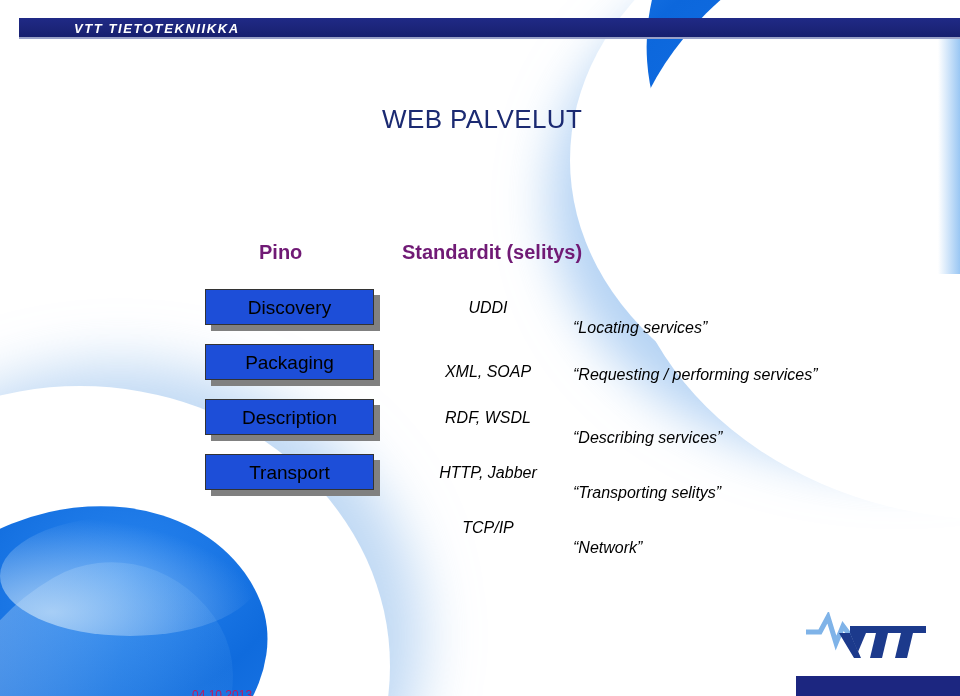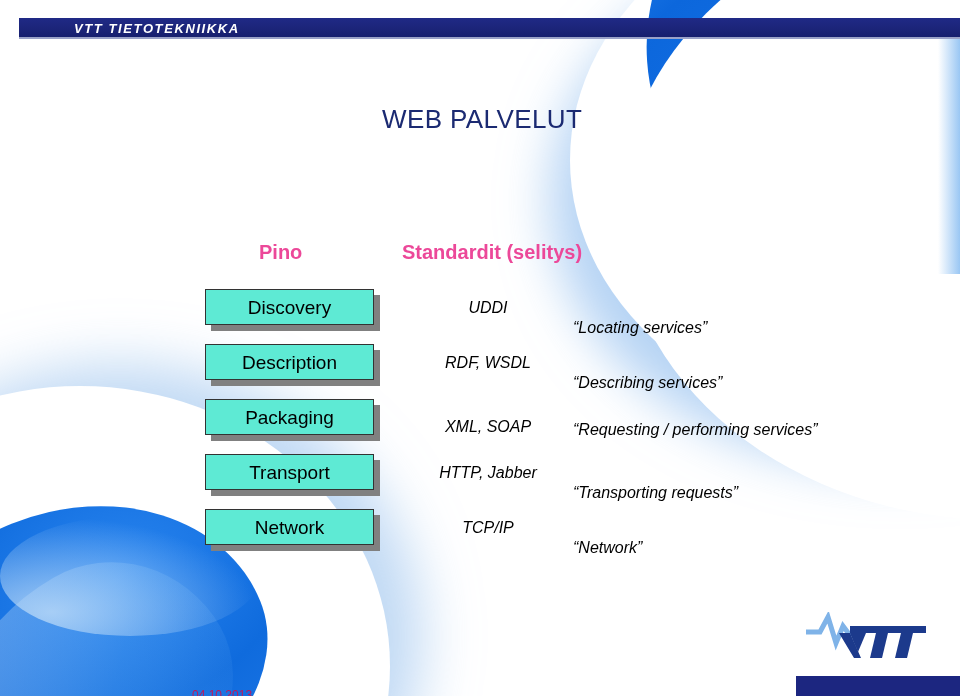--- a/index.html
+++ b/index.html
@@ -146,21 +146,21 @@
     color: #1b2a72;
     letter-spacing: 0.4px;
     white-space: nowrap;
   }
 
   
   .col-heading {
     position: absolute;
     font-size: 20px;
     font-weight: bold;
-    color: #ec4899;
+    color: #701a75;
     white-space: nowrap;
     text-align: right;
   }
   #heading-pino { left: 259px; top: 241px; }
   #heading-standardit { left: 402px; top: 241px; }
 
   
   #stack-table {
     position: absolute;
     left: 205px;
@@ -186,21 +186,21 @@
     width: 169px;
     height: 36px;
     background: #808080;
   }
   .stack-box {
     position: absolute;
     left: 0;
     top: 0;
     width: 169px;
     height: 36px;
-    background: #5eead4;
+    background: #1d4ed8;
     border: 1px solid #333333;
     box-sizing: border-box;
     display: flex;
     align-items: center;
     justify-content: center;
   }
   .stack-box-label {
     font-size: 19px;
     color: #000000;
     line-height: 1;
@@ -298,60 +298,54 @@
       <div class="stack-box-wrap">
         <div class="stack-box-shadow"></div>
         <div class="stack-box">
           <span class="stack-box-label">Discovery</span>
         </div>
       </div>
       <div class="std-cell">UDDI</div>
       <div class="desc-cell">“Locating services”</div>
     </div>
 
+    <div class="stack-row row-tall">
+      <div class="stack-box-wrap">
+        <div class="stack-box-shadow"></div>
+        <div class="stack-box">
+          <span class="stack-box-label">Packaging</span>
+        </div>
+      </div>
+      <div class="std-cell">XML, SOAP</div>
+      <div class="desc-cell">“Requesting / performing services”</div>
+    </div>
+
     <div class="stack-row">
       <div class="stack-box-wrap">
         <div class="stack-box-shadow"></div>
         <div class="stack-box">
           <span class="stack-box-label">Description</span>
         </div>
       </div>
       <div class="std-cell">RDF, WSDL</div>
       <div class="desc-cell">“Describing services”</div>
     </div>
 
-    <div class="stack-row row-tall">
-      <div class="stack-box-wrap">
-        <div class="stack-box-shadow"></div>
-        <div class="stack-box">
-          <span class="stack-box-label">Packaging</span>
-        </div>
-      </div>
-      <div class="std-cell">XML, SOAP</div>
-      <div class="desc-cell">“Requesting / performing services”</div>
-    </div>
-
     <div class="stack-row">
       <div class="stack-box-wrap">
         <div class="stack-box-shadow"></div>
         <div class="stack-box">
           <span class="stack-box-label">Transport</span>
         </div>
       </div>
       <div class="std-cell">HTTP, Jabber</div>
-      <div class="desc-cell">“Transporting requests”</div>
+      <div class="desc-cell">“Transporting selitys”</div>
     </div>
 
     <div class="stack-row">
-      <div class="stack-box-wrap">
-        <div class="stack-box-shadow"></div>
-        <div class="stack-box">
-          <span class="stack-box-label">Network</span>
-        </div>
-      </div>
       <div class="std-cell">TCP/IP</div>
       <div class="desc-cell">“Network”</div>
     </div>
 
   </div>
 
   <div id="footer-date">04.10.2013</div>
   <div id="footer-page">14</div>
 
   <div id="vtt-logo">

